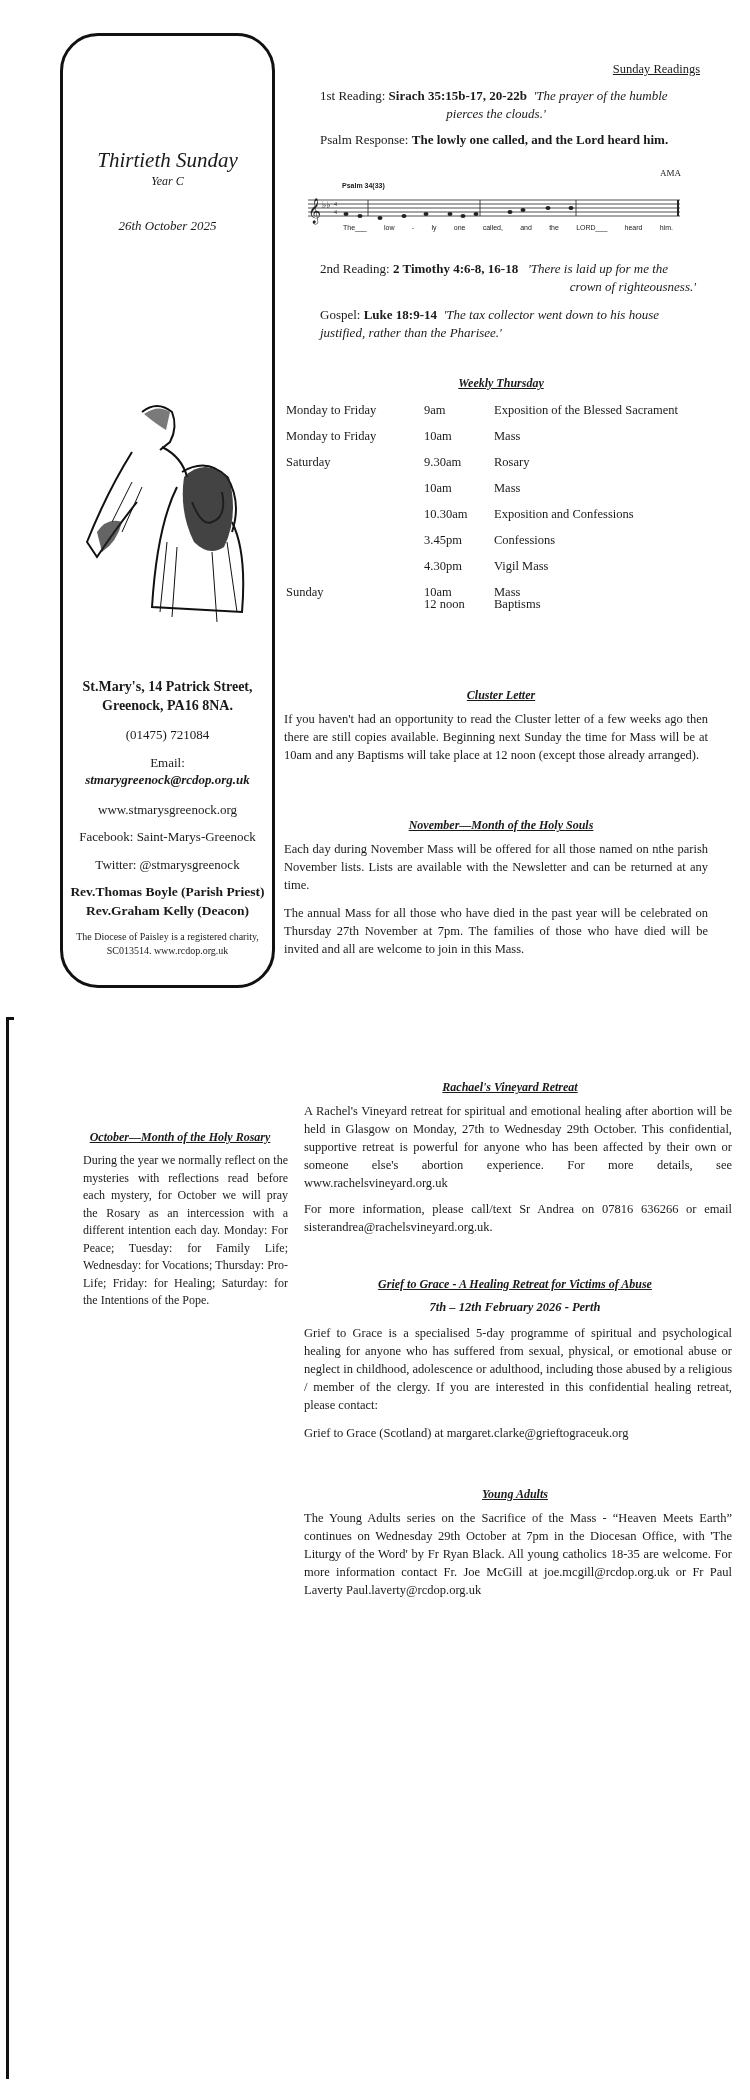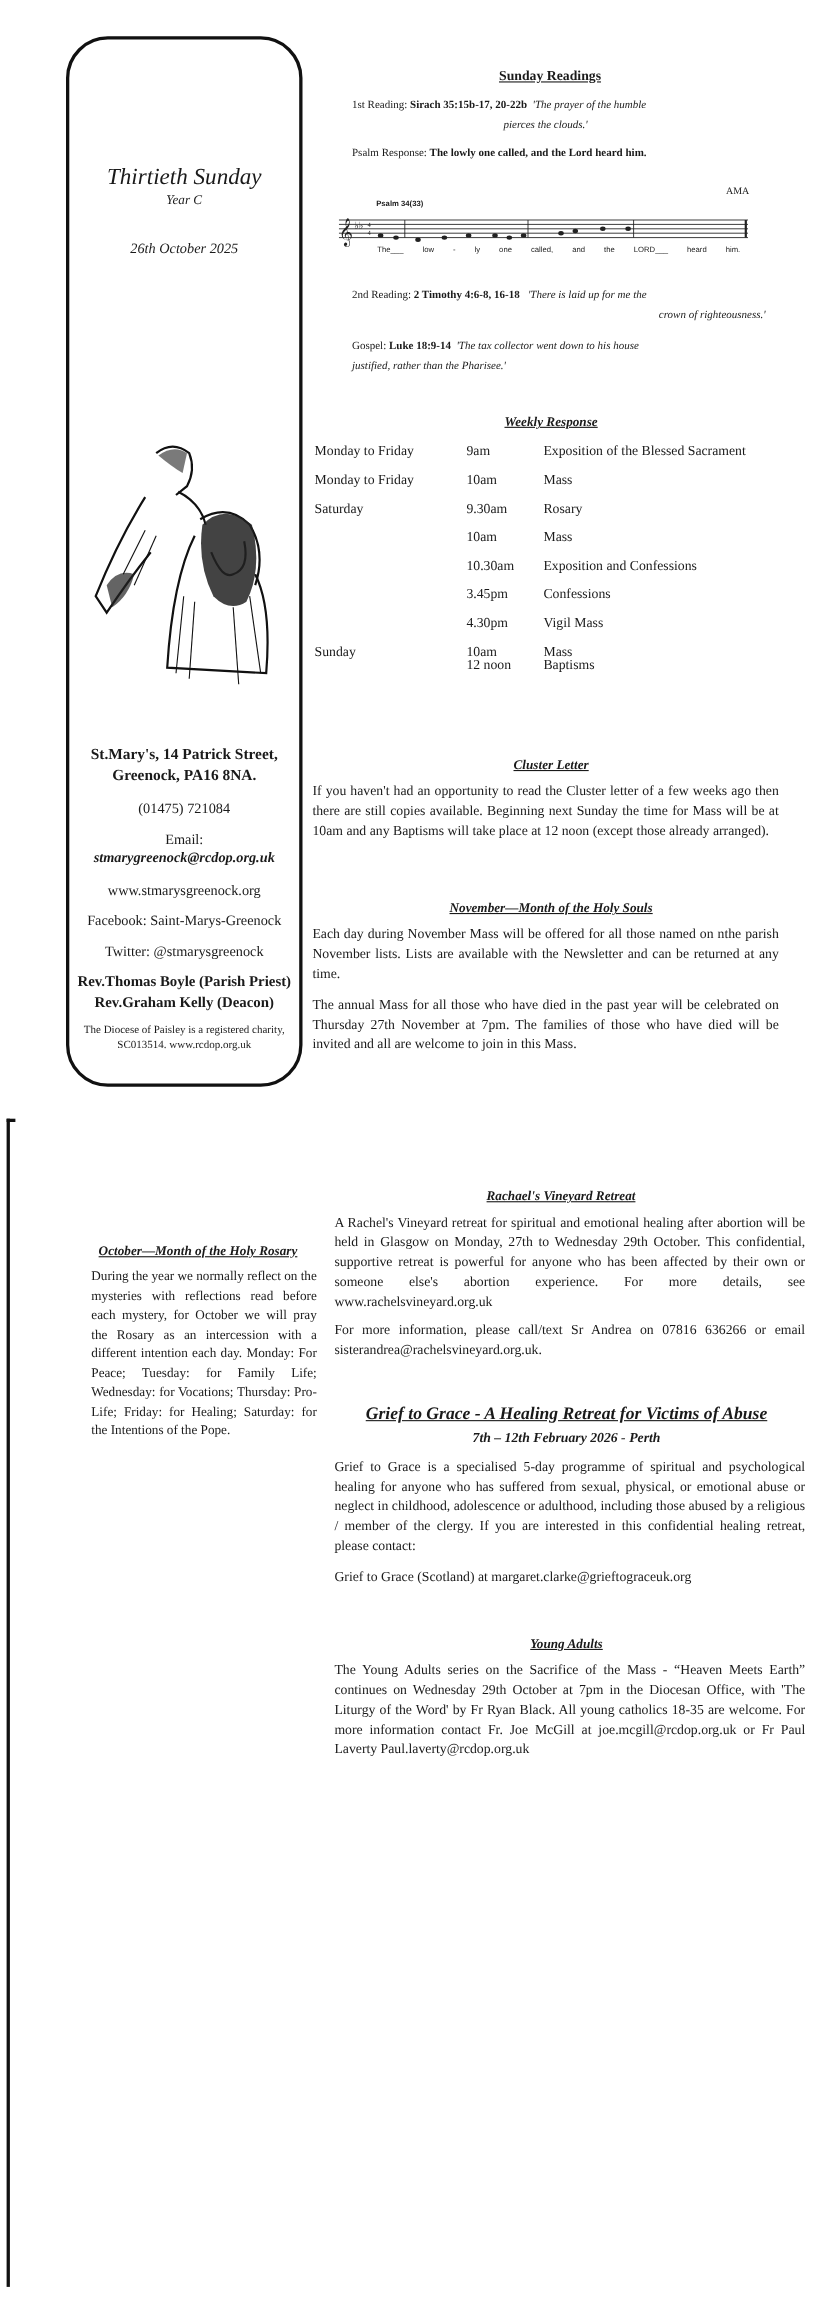--- a/index.html
+++ b/index.html
@@ -10,23 +10,23 @@
                  border:3px solid #111; border-radius:38px; box-sizing:border-box; }
   .center { text-align:center; }
   .title1 { left:62px; top:148px; width:211px; font-size:21px; font-style:italic; }
   .title2 { left:62px; top:174px; width:211px; font-size:12px; font-style:italic; }
   .title3 { left:62px; top:218px; width:211px; font-size:13px; font-style:italic; }
   .illus { left:72px; top:392px; width:190px; height:240px; }
   .contact { left:62px; width:211px; text-align:center; font-size:13px; line-height:17px; }
   .bold { font-weight:bold; }
   .ital { font-style:italic; }
   .heading { font-weight:bold; font-style:italic; text-decoration:underline; text-align:center; font-size:13px; }
-  .heading-plain { font-weight:bold; text-decoration:underline; text-align:center; font-size:13px; }
+  .heading-plain { font-weight:normal; text-decoration:underline; text-align:right; font-size:13px; }
   .para { font-size:12.5px; line-height:18px; text-align:justify; }
-  .reading { font-size:10px; line-height:18px; }
+  .reading { font-size:13px; line-height:18px; }
   .sched-row { position:absolute; left:286px; width:430px; font-size:12.5px; height:26px;text-decoration:underline; }
   .sched-row span { position:absolute; top:0; }
   .c1 { left:0; } .c2 { left:138px; } .c3 { left:208px; }
   .page2-border { left:6px; top:1017px; width:3px; height:1062px; background:#111; }
   .page2-corner { left:6px; top:1017px; width:8px; height:3px; background:#111; }
   .music { left:308px; top:192px; width:378px; height:62px; }
 </style>
 </head>
 <body>
 
@@ -138,21 +138,21 @@
 <div class="abs reading" style="left:320px;top:260px;width:380px;">
   <span>2nd Reading: </span><b>2 Timothy 4:6-8, 16-18</b>&nbsp;&nbsp;&nbsp;<i>'There is laid up for me the</i>
 </div>
 <div class="abs reading ital" style="left:320px;top:278px;width:376px;text-align:right;">crown of righteousness.'</div>
 
 <div class="abs reading" style="left:320px;top:306px;width:380px;">
   <span>Gospel: </span><b>Luke 18:9-14</b>&nbsp;&nbsp;<i>'The tax collector went down to his house</i>
 </div>
 <div class="abs reading ital" style="left:320px;top:324px;width:352px;">justified, rather than the Pharisee.'</div>
 
-<div class="abs heading" style="left:286px;top:376px;width:430px;font-size:12px;">Weekly Response</div>
+<div class="abs heading" style="left:286px;top:376px;width:430px;font-size:12px;">Weekly Thursday</div>
 <div class="sched-row" style="top:403px;">
     <span class="c1">Monday to Friday</span>
     <span class="c2">9am</span>
     <span class="c3">Exposition of the Blessed Sacrament</span>
   </div>
 <div class="sched-row" style="top:429px;">
     <span class="c1">Monday to Friday</span>
     <span class="c2">10am</span>
     <span class="c3">Mass</span>
   </div>
@@ -202,19 +202,19 @@
 <div class="abs page2-border"></div>
 <div class="abs page2-corner"></div>
 
 <div class="abs heading" style="left:70px;top:1130px;width:220px;font-size:12px;">October—Month of the Holy Rosary</div>
 <div class="abs para" style="left:83px;top:1152px;width:205px;font-size:12px;line-height:17.5px;">During the year we normally reflect on the mysteries with reflections read before each mystery, for October we will pray the Rosary as an intercession with a different intention each day. Monday: For Peace; Tuesday: for Family Life; Wednesday: for Vocations; Thursday: Pro-Life; Friday: for Healing; Saturday: for the Intentions of the Pope.</div>
 
 <div class="abs heading" style="left:300px;top:1080px;width:420px;font-size:12px;">Rachael's Vineyard Retreat</div>
 <div class="abs para" style="left:304px;top:1102px;width:428px;">A Rachel's Vineyard retreat for spiritual and emotional healing after abortion will be held in Glasgow on Monday, 27th to Wednesday 29th October.  This confidential, supportive retreat is powerful for anyone who has been affected by their own or someone else's abortion experience.  For more details, see www.rachelsvineyard.org.uk</div>
 <div class="abs para" style="left:304px;top:1200px;width:428px;">For more information, please call/text Sr Andrea on 07816 636266 or email  sisterandrea@rachelsvineyard.org.uk.</div>
 
-<div class="abs heading" style="left:300px;top:1277px;width:430px;font-size:16px;">Grief to Grace  -  A Healing Retreat for Victims of Abuse</div>
+<div class="abs heading" style="left:300px;top:1277px;width:430px;font-size:12px;">Grief to Grace  -  A Healing Retreat for Victims of Abuse</div>
 <div class="abs center" style="left:300px;top:1300px;width:430px;font-size:12.5px;font-weight:bold;font-style:italic;">7th – 12th February 2026 - Perth</div>
 <div class="abs para" style="left:304px;top:1324px;width:428px;">Grief to Grace is a specialised 5-day programme of spiritual and psychological healing for anyone who has suffered from sexual, physical, or emotional abuse or neglect in childhood, adolescence or adulthood, including those abused by a religious / member of the clergy.  If you are interested in this confidential healing retreat, please contact:</div>
 <div class="abs para" style="left:304px;top:1424px;width:428px;text-align:left;">Grief to Grace (Scotland) at margaret.clarke@grieftograceuk.org</div>
 
 <div class="abs heading" style="left:300px;top:1487px;width:430px;font-size:12px;">Young Adults</div>
 <div class="abs para" style="left:304px;top:1509px;width:428px;">The Young Adults series on the Sacrifice of the Mass - “Heaven Meets Earth” continues on Wednesday 29th October at 7pm in the Diocesan Office, with 'The Liturgy of the Word' by Fr Ryan Black.  All young catholics 18-35 are welcome.  For more information contact Fr. Joe McGill at joe.mcgill@rcdop.org.uk or Fr Paul Laverty Paul.laverty@rcdop.org.uk</div>
 
 </body></html>

